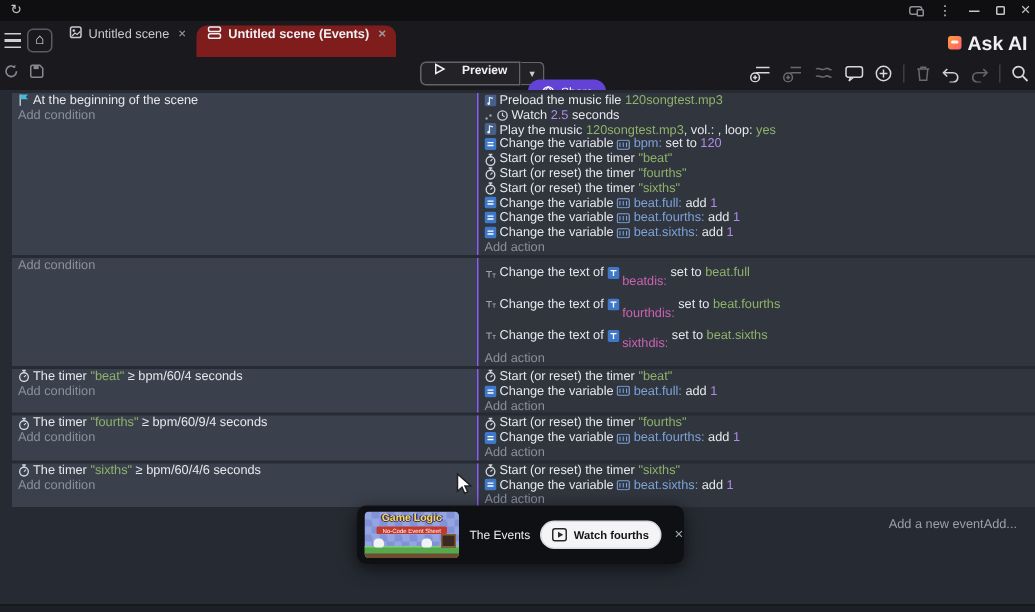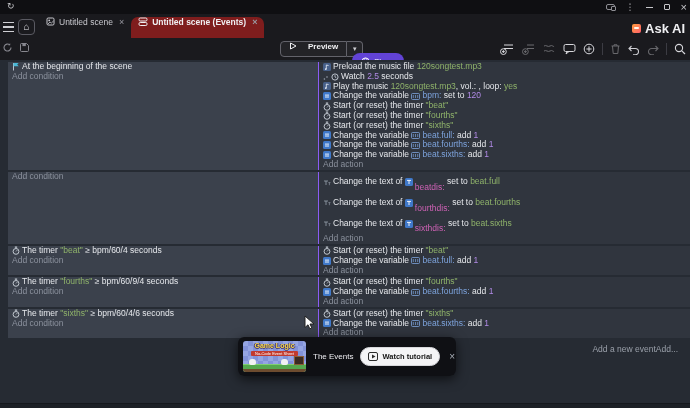--- a/index.html
+++ b/index.html
@@ -389,21 +389,21 @@
       <span class="bunny" style="left:38px"></span>
       <span class="crate"></span>
     </div>
     <span class="popup-title">The Events</span>
     <div class="btn-watch">
       <span class="playchip">
         <svg width="5" height="5" viewBox="0 0 5 5">
             <path d="M1 0.5l3.5 2L1 4.5z" fill="#2a2a2a"></path>
           </svg>
       </span>
-      <span>Watch tutorial</span>
+      <span>Watch fourths</span>
     </div>
     <span class="popup-close">×</span>
   </div>
 
   <svg class="cursor" width="12" height="16" viewBox="0 0 12 16">
     <path d="M1 1v11.5l3-2.7 1.8 4 2-.9-1.8-3.9H10z" fill="#fff" stroke="#222" stroke-width="1"></path>
   </svg>
 
   <div class="bottombar"></div>
 </div>

